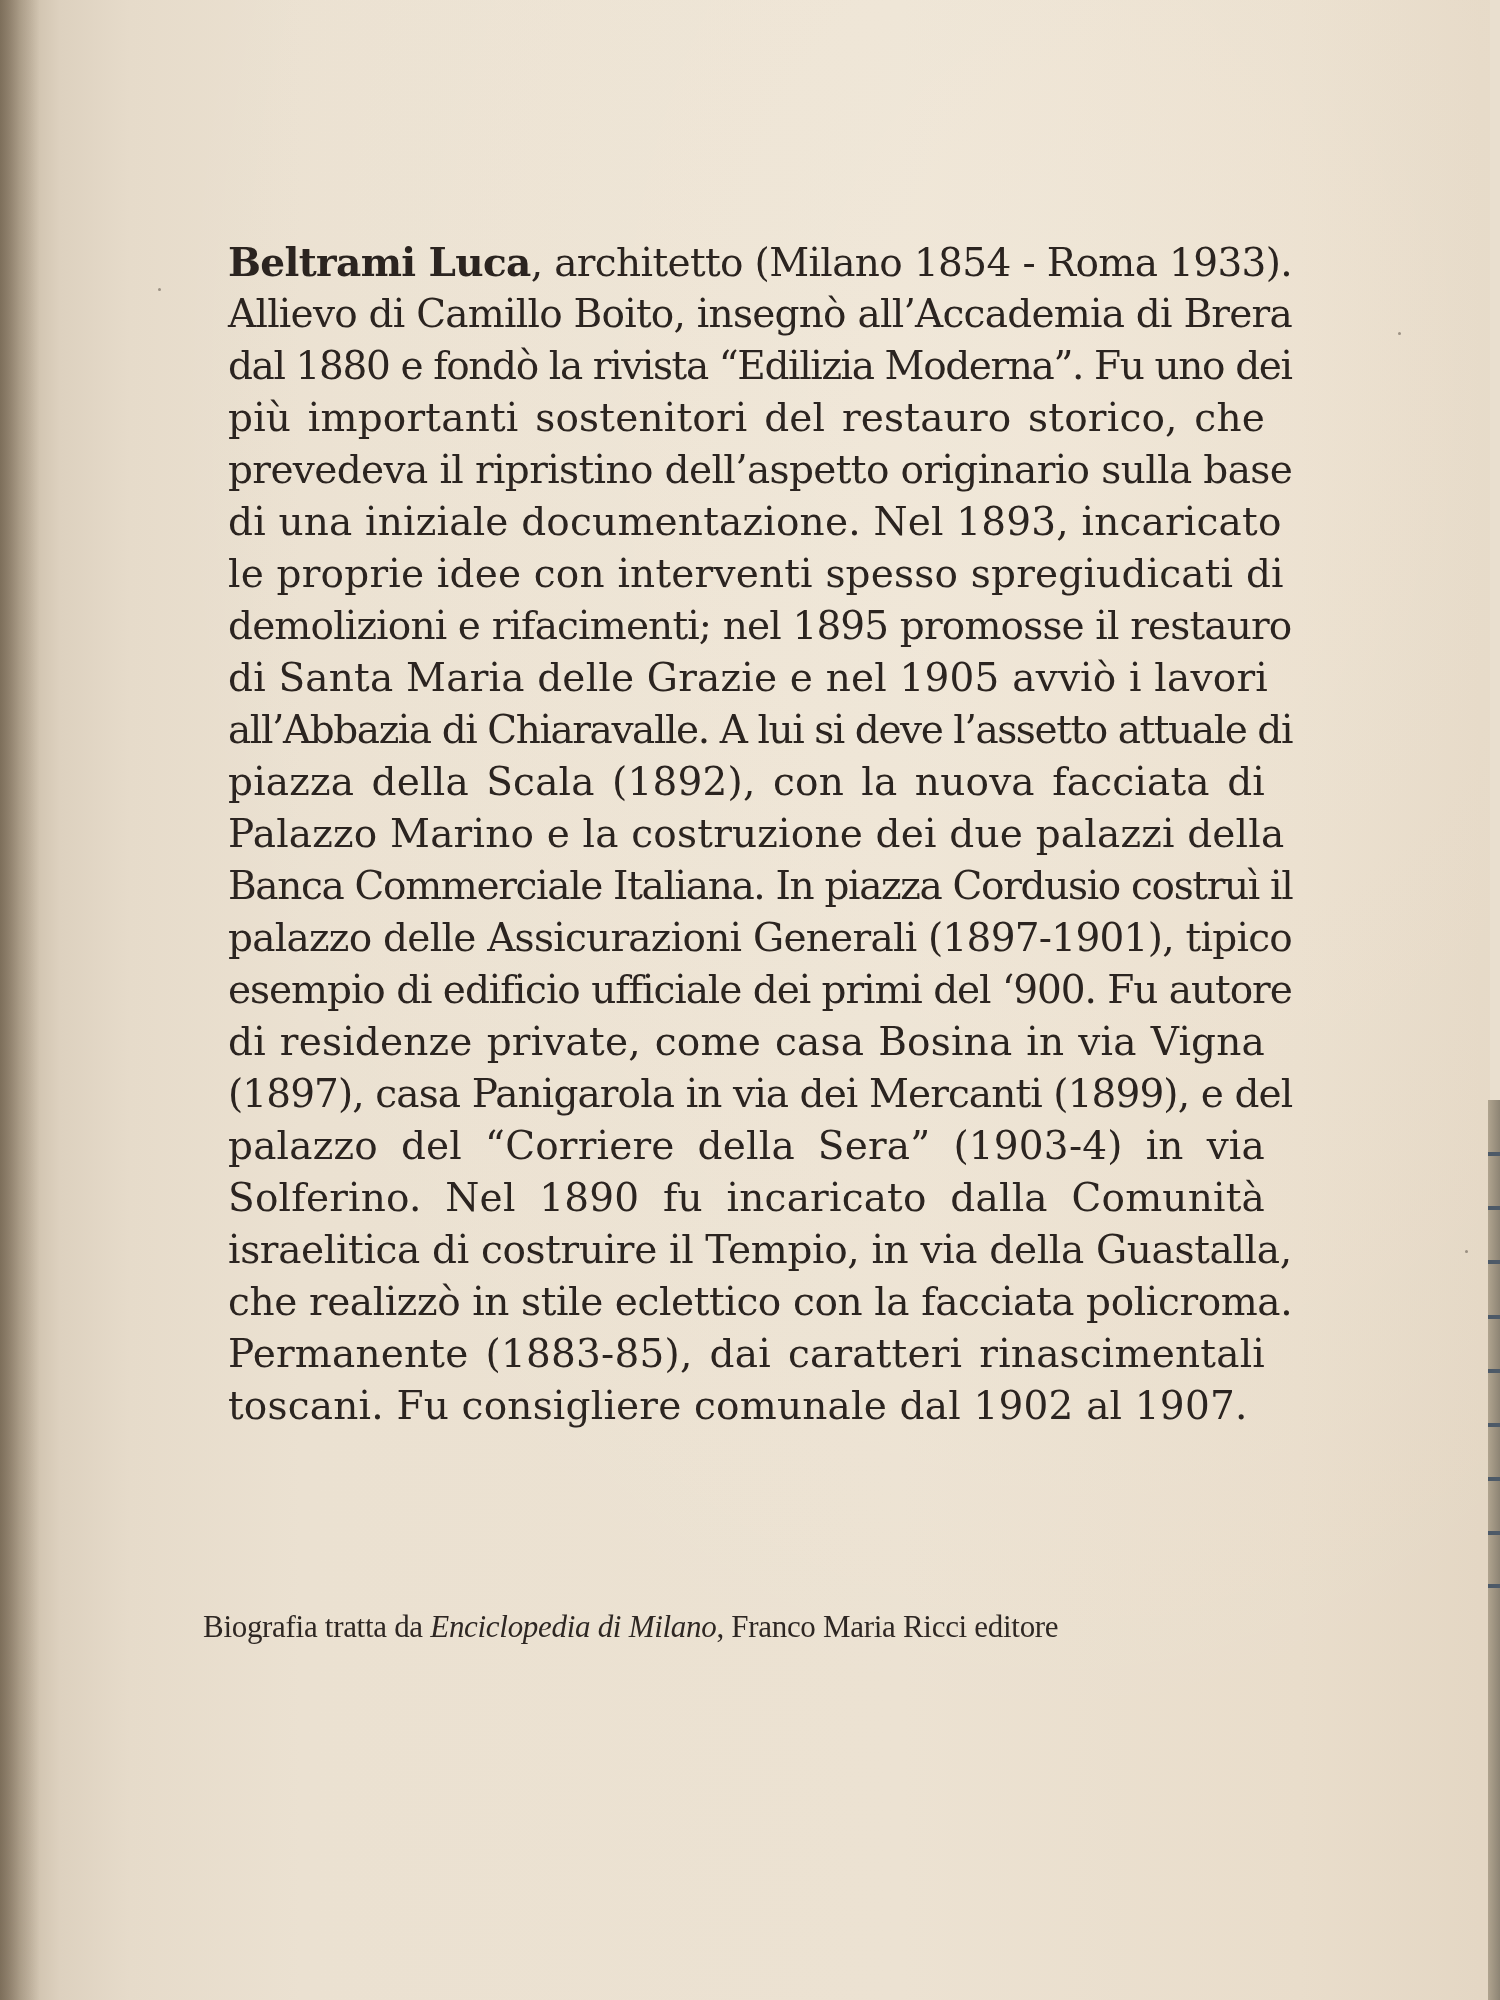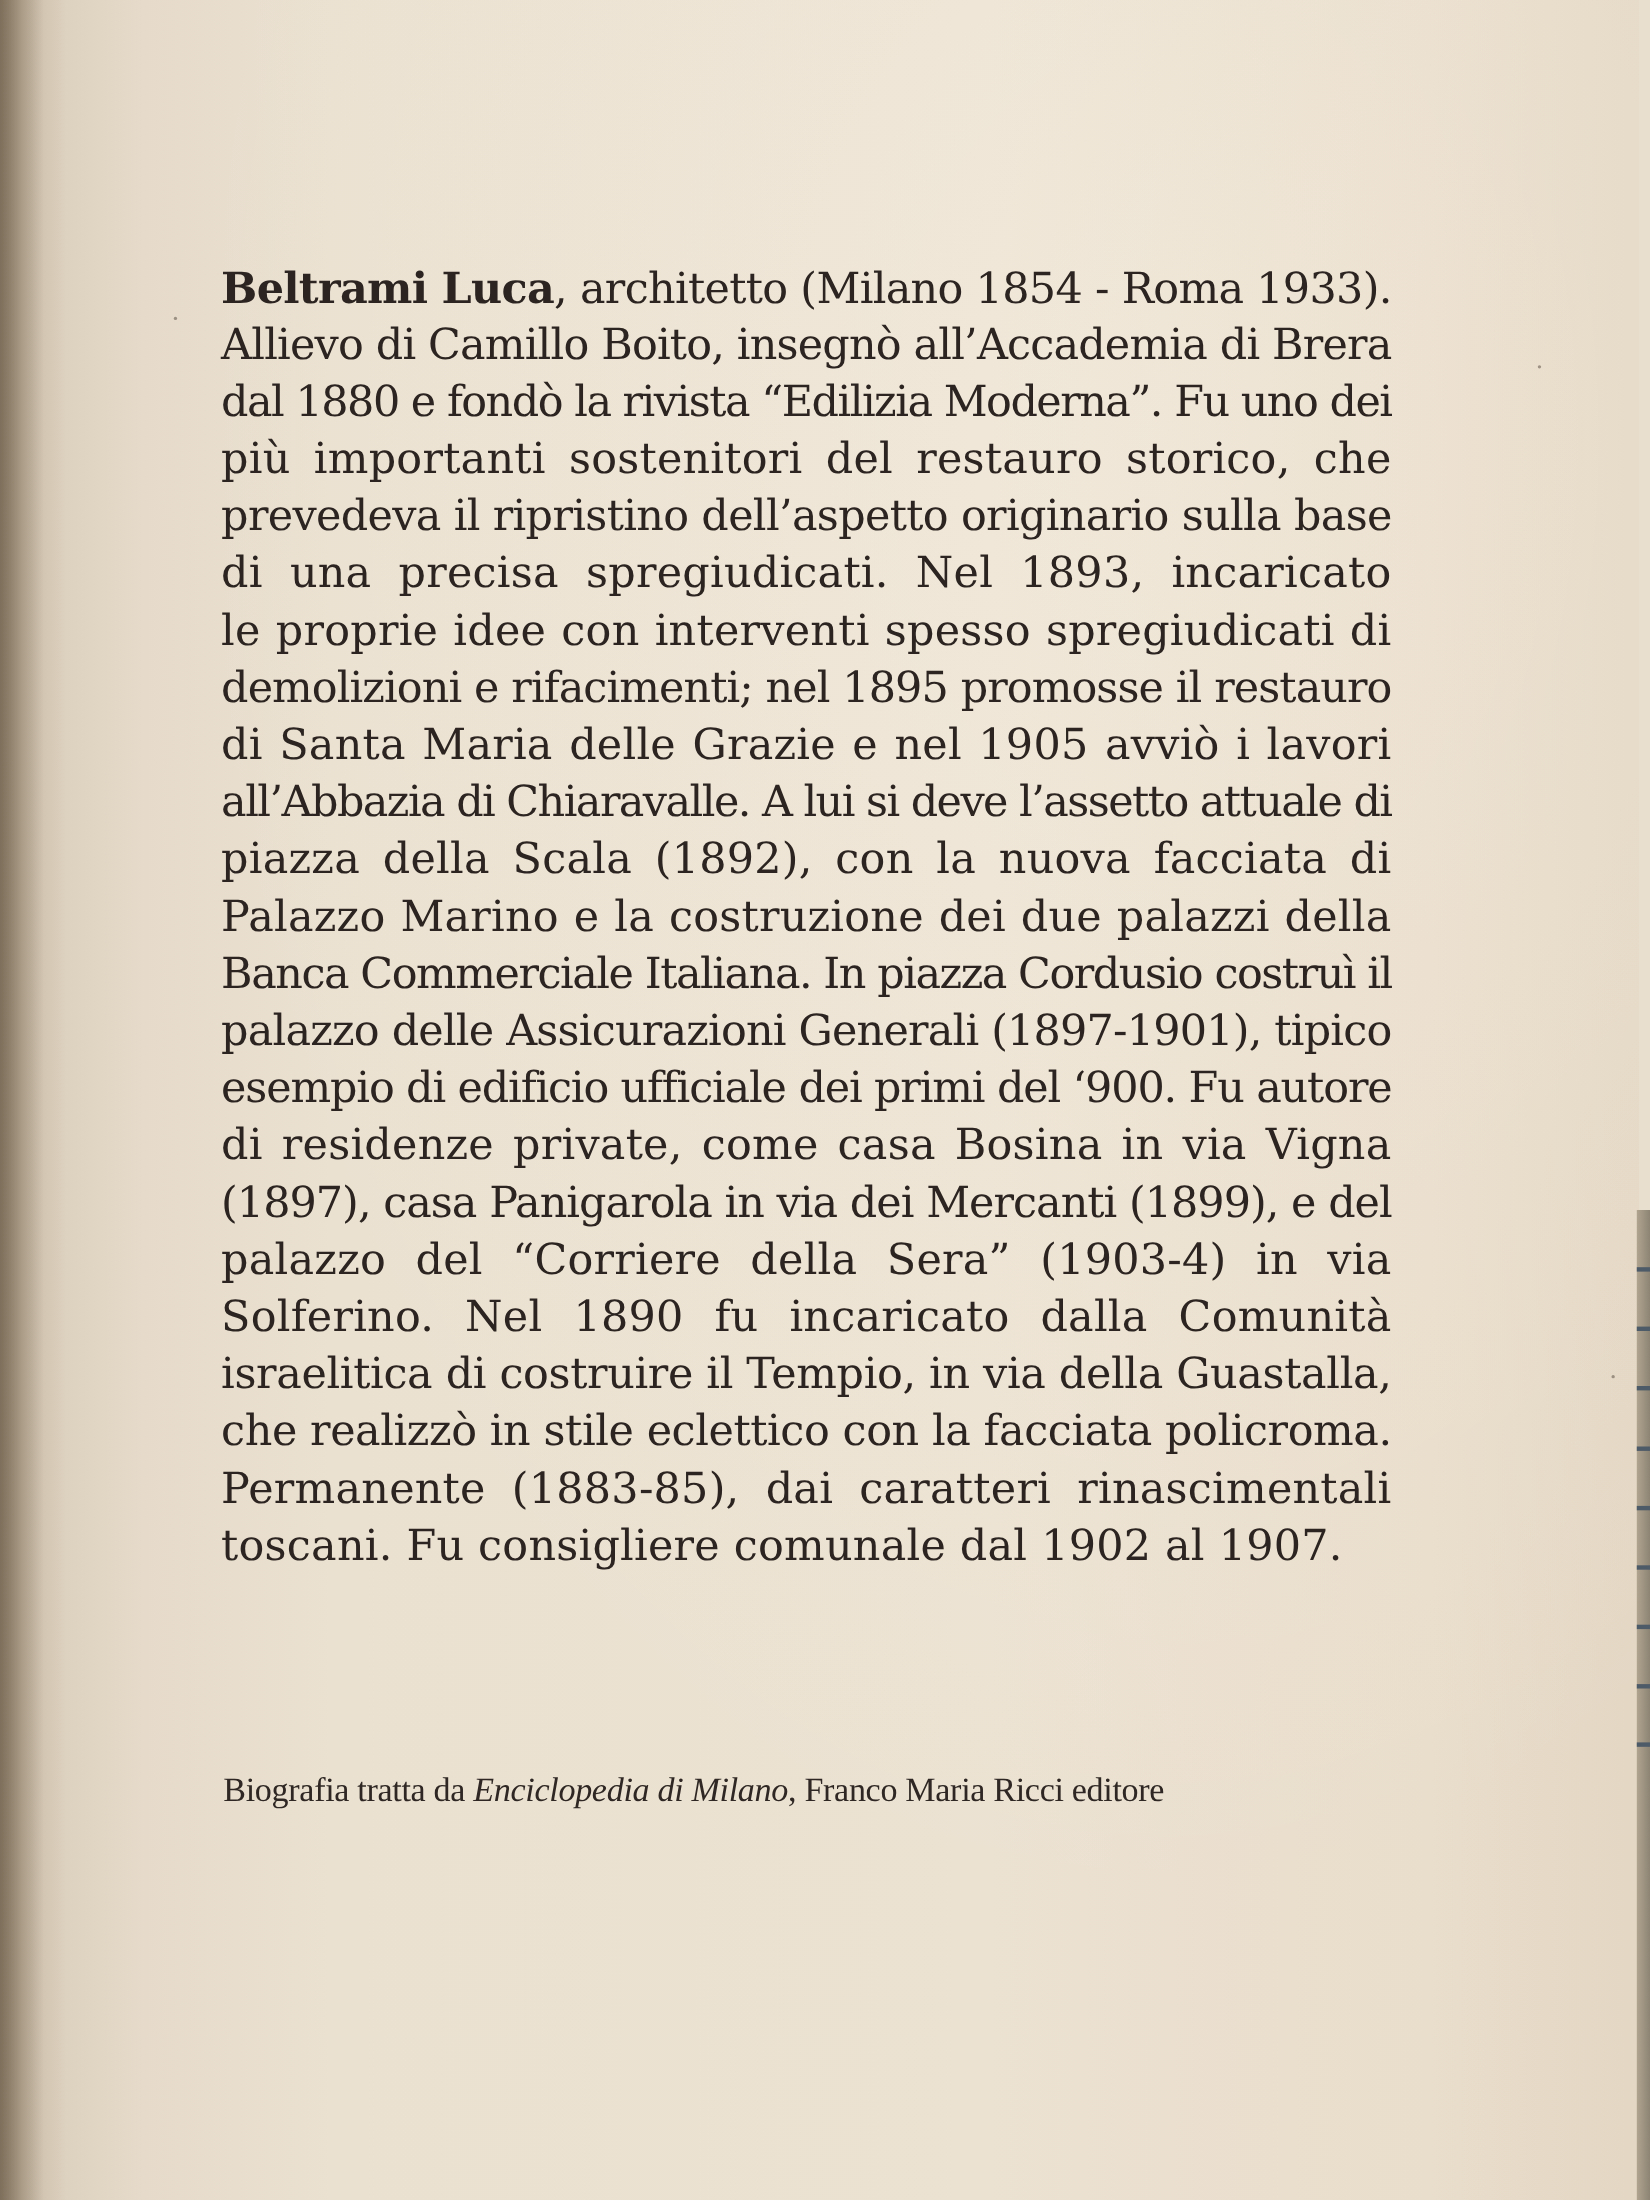--- a/index.html
+++ b/index.html
@@ -56,20 +56,21 @@
       font-size: 39px;
       line-height: 52px;
       letter-spacing: 0.2px;
     }
     .line {
       display: block;
       white-space: nowrap;
       text-align: justify;
       text-align-last: justify;
       height: 52px;
+      margin-left: 27px;
     }
     .line.last {
       text-align-last: left;
     }
     .name {
       font-weight: bold;
     }
     .caption {
       position: absolute;
       left: 203px;
@@ -98,21 +99,21 @@
 
 <div class="page">
   <div class="page-edge-shadow"></div>
 
   <div class="text-block">
     <span class="line" style="letter-spacing: -0.63px;"><span class="name">Beltrami Luca</span><span>, architetto (Milano 1854 - Roma 1933).</span></span>
     <span class="line" style="letter-spacing: -0.75px;">Allievo di Camillo Boito, insegnò all’Accademia di Brera</span>
     <span class="line" style="letter-spacing: -1.37px;">dal 1880 e fondò la rivista “Edilizia Moderna”. Fu uno dei</span>
     <span class="line">più importanti sostenitori del restauro storico, che</span>
     <span class="line" style="letter-spacing: -0.61px;">prevedeva il ripristino dell’aspetto originario sulla base</span>
-    <span class="line">di una precisa spregiudicati. Nel 1893, incaricato</span>
+    <span class="line">di una iniziale documentazione. Nel 1893, incaricato</span>
     <span class="line">le proprie idee con interventi spesso spregiudicati di</span>
     <span class="line" style="letter-spacing: -0.84px;">demolizioni e rifacimenti; nel 1895 promosse il restauro</span>
     <span class="line">di Santa Maria delle Grazie e nel 1905 avviò i lavori</span>
     <span class="line" style="letter-spacing: -1.41px;">all’Abbazia di Chiaravalle. A lui si deve l’assetto attuale di</span>
     <span class="line">piazza della Scala (1892), con la nuova facciata di</span>
     <span class="line">Palazzo Marino e la costruzione dei due palazzi della</span>
     <span class="line" style="letter-spacing: -1.33px;">Banca Commerciale Italiana. In piazza Cordusio costruì il</span>
     <span class="line" style="letter-spacing: -0.73px;">palazzo delle Assicurazioni Generali (1897-1901), tipico</span>
     <span class="line" style="letter-spacing: -1.04px;">esempio di edificio ufficiale dei primi del ‘900. Fu autore</span>
     <span class="line">di residenze private, come casa Bosina in via Vigna</span>

